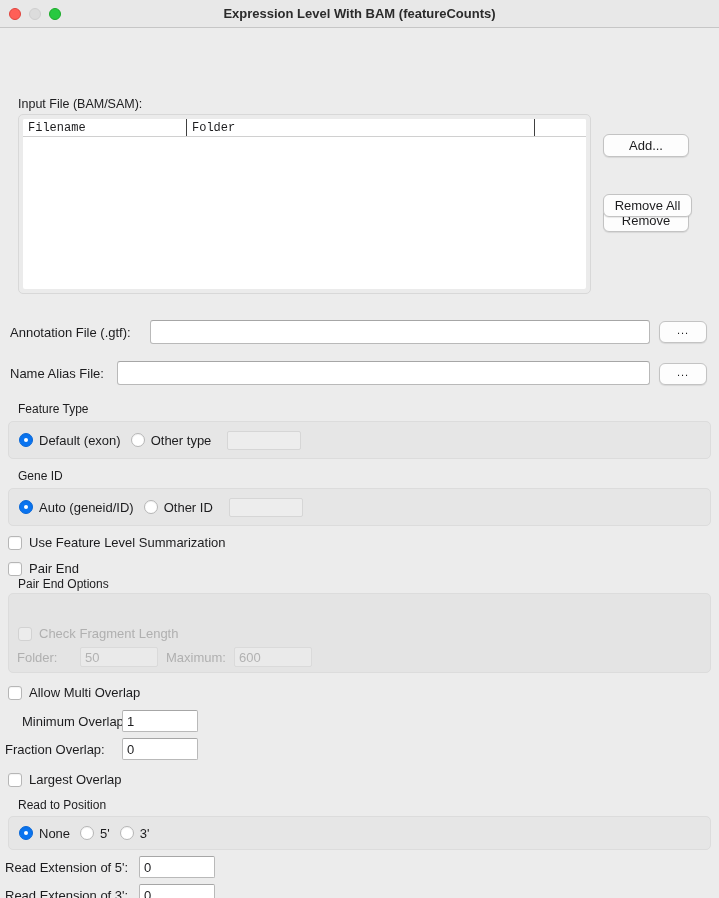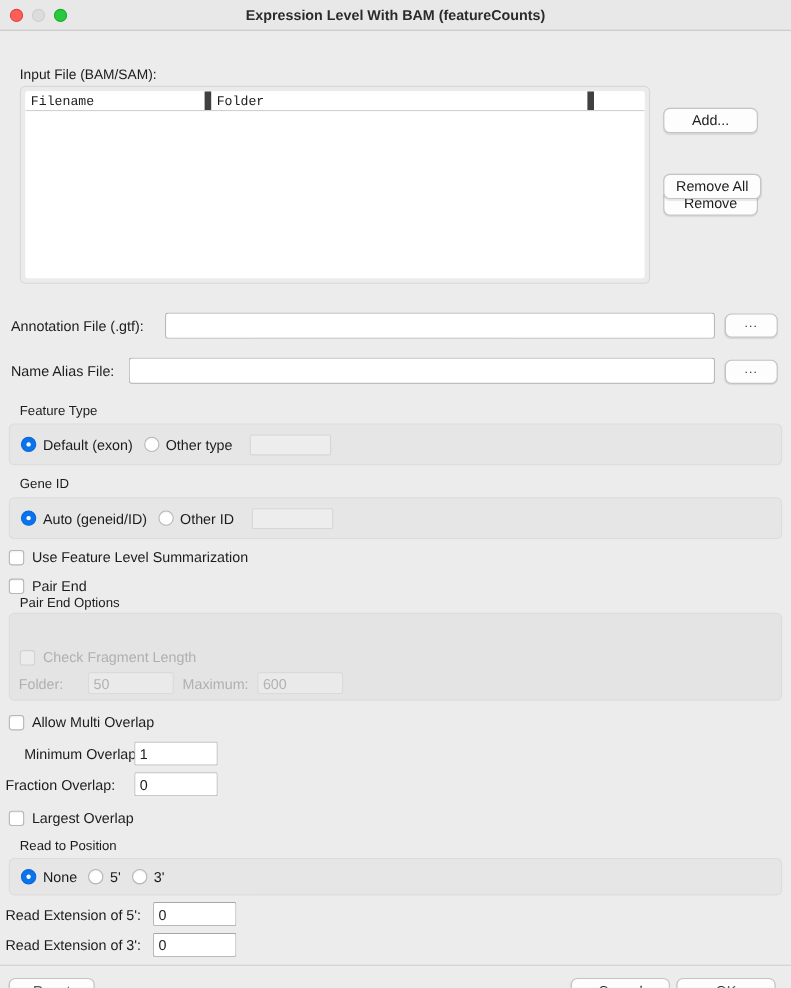--- a/index.html
+++ b/index.html
@@ -16,20 +16,21 @@
     -webkit-font-smoothing: antialiased;
   }
 
   
   .window {
     position: relative;
     width: 719px; height: 734px;
     background: #ececec;
     display: flex;
     flex-direction: column;
+    gap: 36px;
   }
   .titlebar {
     position: relative;
     height: 28px;
     background: #e8e8e8;
     border-bottom: 1px solid #c6c6c6;
     display: flex;
     align-items: center;
     flex: 0 0 28px;
   }
@@ -98,21 +99,21 @@
   }
   .th {
     font-size: 12px;
     color: #1c1c1e;
     padding-left: 5px;
     position: relative;
     height: 100%;
     display: flex;
     align-items: center;
   }
-  .th + .th { border-left: 6px solid #404040; }
+  .th + .th { border-left: 1px solid #404040; }
   .th.c1 { width: 163px; }
   .th.c2 { width: 348px; }
   .th.c3 { flex: 1 1 auto; }
 
   
   .btn {
     font-family: "Liberation Sans", sans-serif;
     font-size: 13px;
     color: #1c1c1e;
     background: #fdfdfd;

